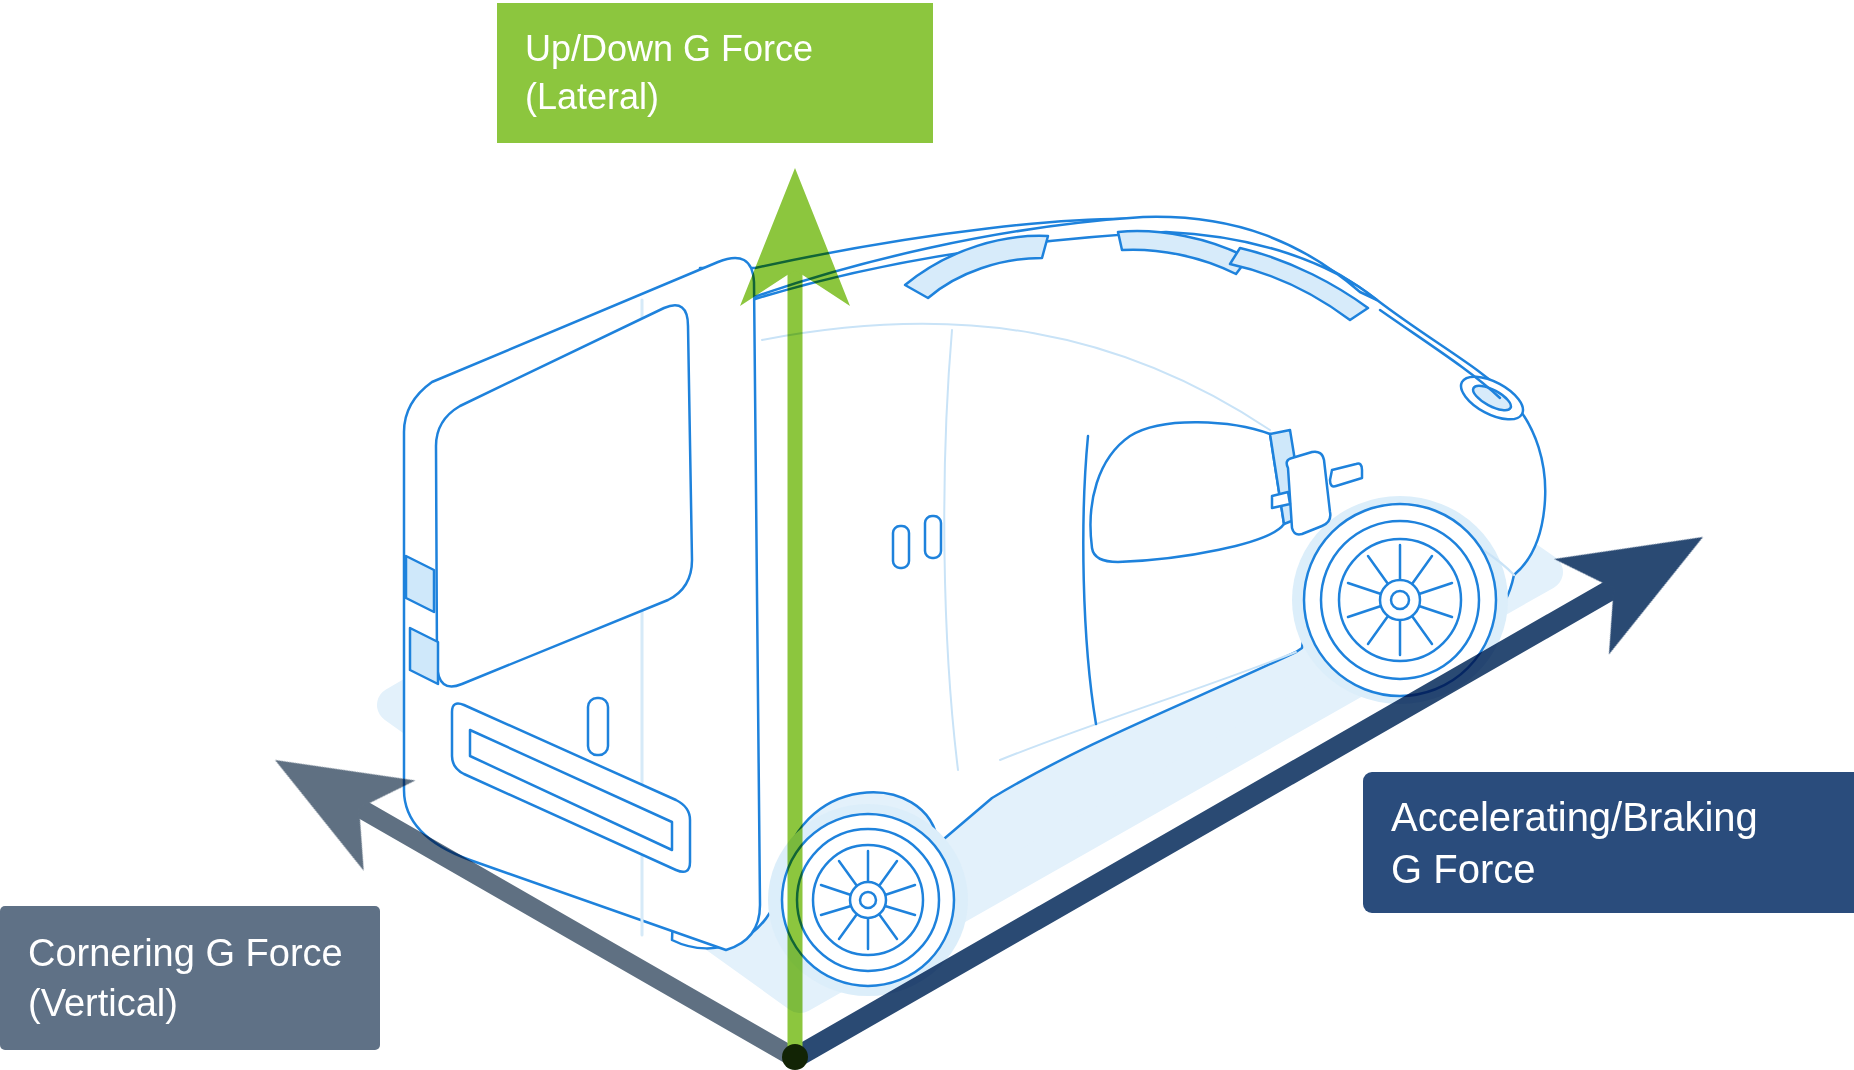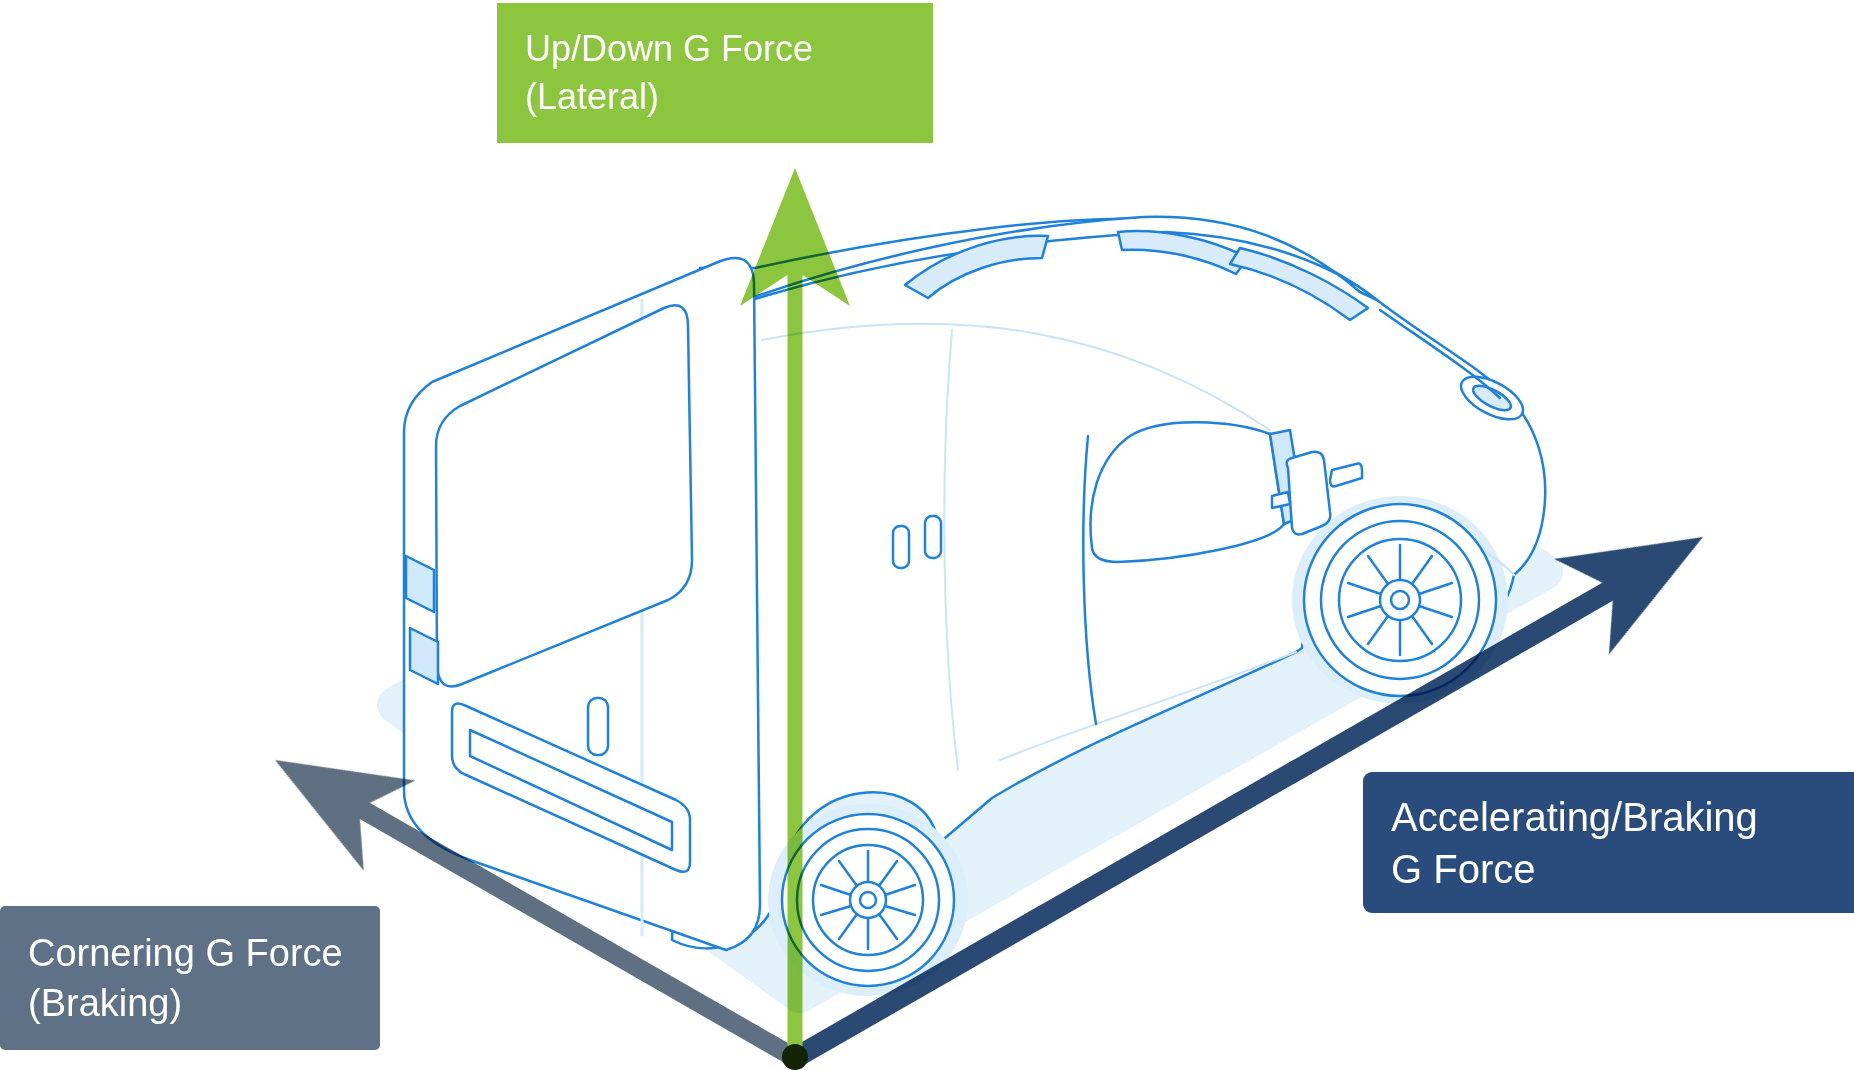--- a/index.html
+++ b/index.html
@@ -210,16 +210,16 @@
     <span class="l2">(Lateral)</span>
   </div>
 
   <div class="axis-label label-longitudinal">
     <span class="l1">Accelerating/Braking</span>
     <span class="l2">G Force</span>
   </div>
 
   <div class="axis-label label-lateral">
     <span class="l1">Cornering G Force</span>
-    <span class="l2">(Braking)</span>
+    <span class="l2">(Vertical)</span>
   </div>
 
 </div>
 
 </body></html>

